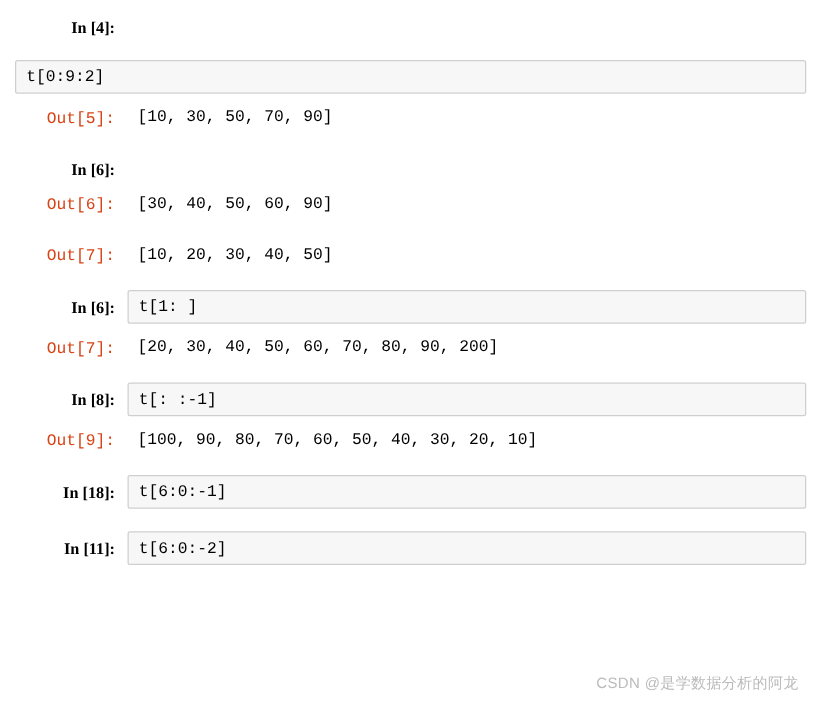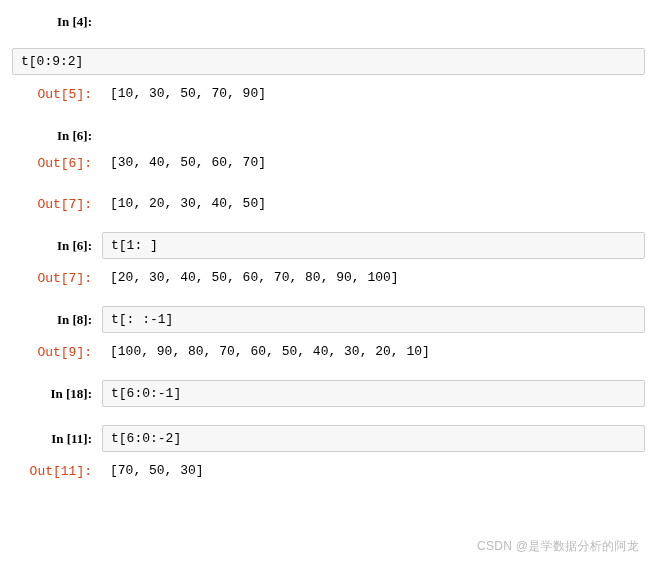--- a/index.html
+++ b/index.html
@@ -70,54 +70,50 @@
     <div class="cell">
       <div class="prompt prompt-out">Out[5]:</div>
       <div class="output-area">[10, 30, 50, 70, 90]</div>
     </div>
     <div class="group-gap"></div>
     <div class="cell">
       <div class="prompt prompt-in">In  [6]:</div>
     </div>
     <div class="cell">
       <div class="prompt prompt-out">Out[6]:</div>
-      <div class="output-area">[30, 40, 50, 60, 70]</div>
+      <div class="output-area">[30, 40, 50, 60, 90]</div>
     </div>
     <div class="group-gap"></div>
     <div class="cell">
       <div class="prompt prompt-out">Out[7]:</div>
       <div class="output-area">[10, 20, 30, 40, 50]</div>
     </div>
     <div class="group-gap"></div>
     <div class="cell">
       <div class="prompt prompt-in">In  [6]:</div>
       <div class="input-area">t[1: ]</div>
     </div>
     <div class="cell">
       <div class="prompt prompt-out">Out[7]:</div>
-      <div class="output-area">[20, 30, 40, 50, 60, 70, 80, 90, 100]</div>
+      <div class="output-area">[20, 30, 40, 50, 60, 70, 80, 90, 200]</div>
     </div>
     <div class="group-gap"></div>
     <div class="cell">
       <div class="prompt prompt-in">In  [8]:</div>
       <div class="input-area">t[: :-1]</div>
     </div>
     <div class="cell">
       <div class="prompt prompt-out">Out[9]:</div>
       <div class="output-area">[100, 90, 80, 70, 60, 50, 40, 30, 20, 10]</div>
     </div>
     <div class="group-gap"></div>
     <div class="cell">
       <div class="prompt prompt-in">In  [18]:</div>
       <div class="input-area">t[6:0:-1]</div>
     </div>
     <div class="group-gap"></div>
     <div class="cell">
       <div class="prompt prompt-in">In  [11]:</div>
       <div class="input-area">t[6:0:-2]</div>
     </div>
-    <div class="cell">
-      <div class="prompt prompt-out">Out[11]:</div>
-      <div class="output-area">[70, 50, 30]</div>
-    </div>
   </div>
 
 <div class="watermark">CSDN @是学数据分析的阿龙</div>
 
 </body></html>

